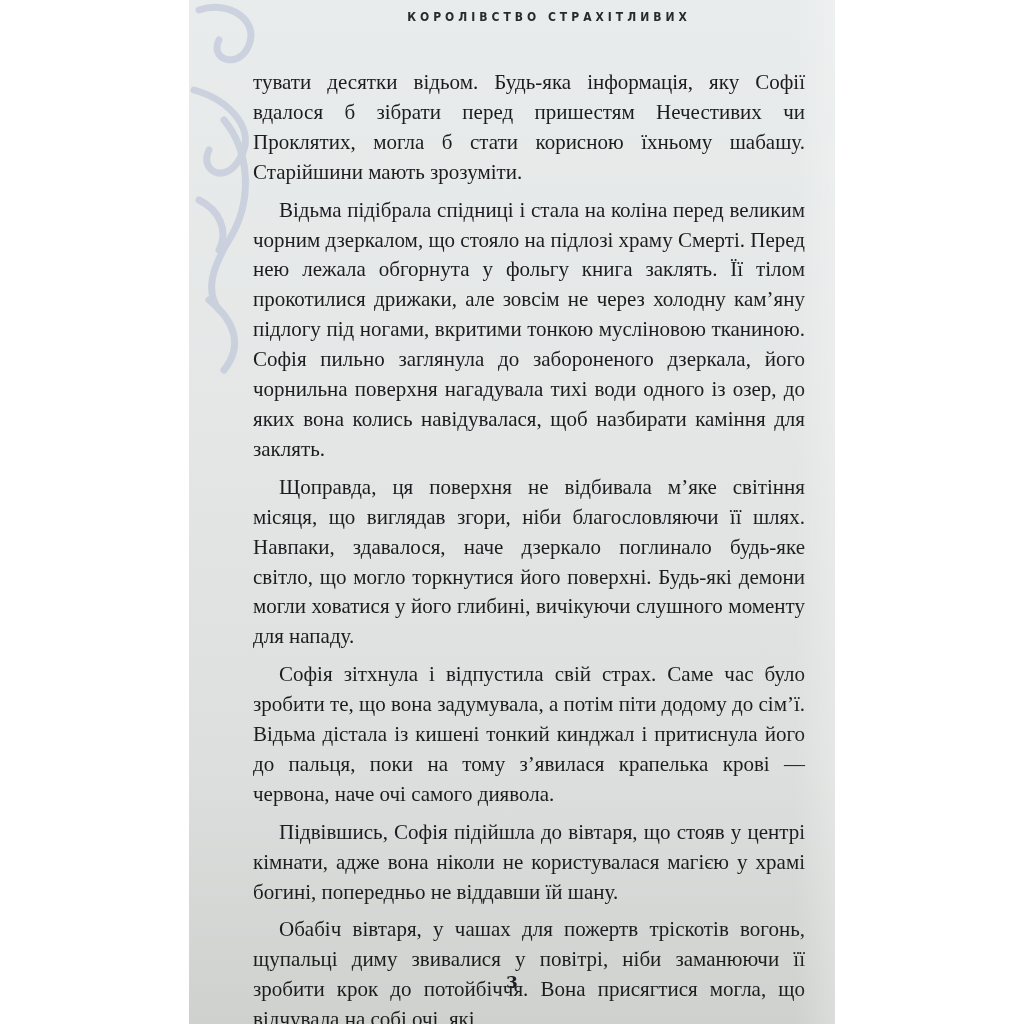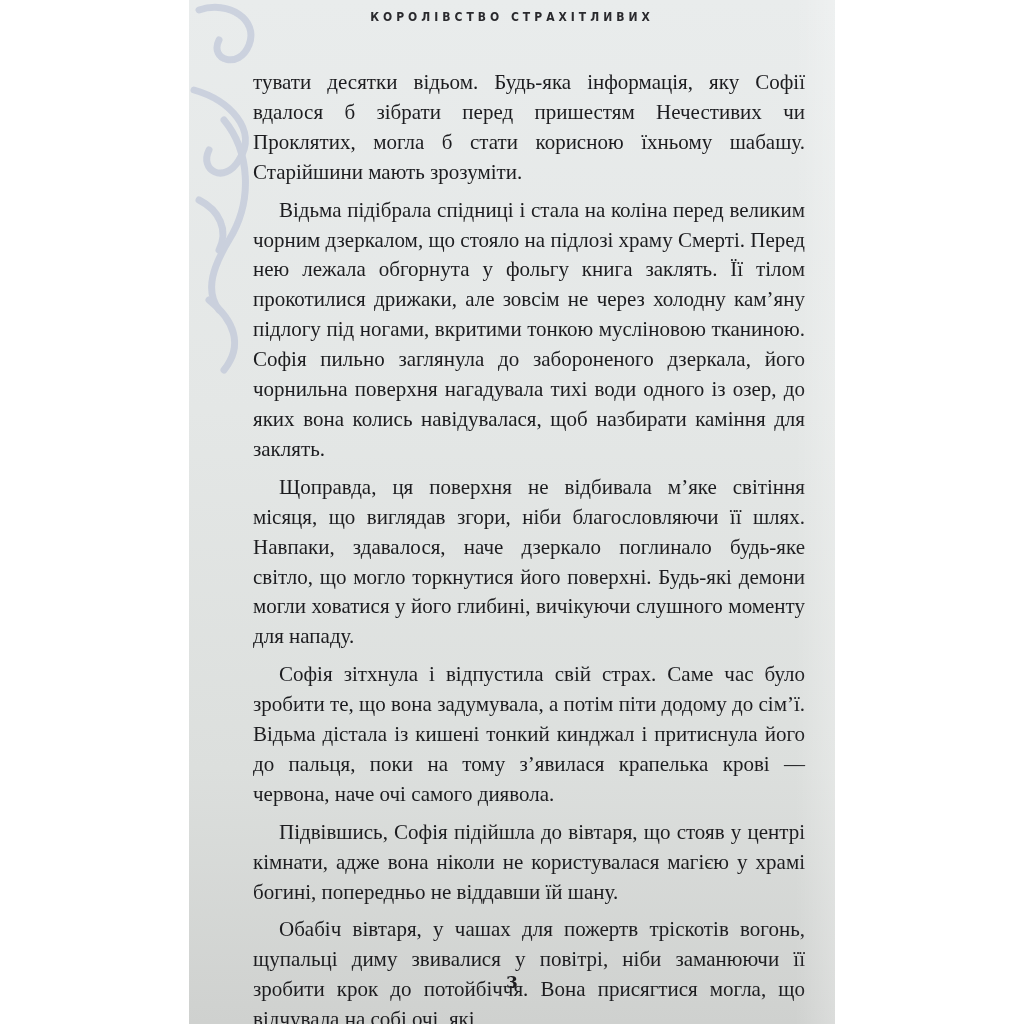--- a/index.html
+++ b/index.html
@@ -40,20 +40,21 @@
       left: 0;
       width: 646px;
       top: 10px;
       text-align: center;
       font-family: "DejaVu Sans Condensed", "DejaVu Sans", sans-serif;
       font-size: 12px;
       font-weight: bold;
       letter-spacing: 4px;
       color: #2a2a2e;
       text-transform: uppercase;
+      padding-left: 37px;
     }
     .text-block {
       position: absolute;
       left: 64px;
       top: 68px;
       width: 552px;
       font-family: "Liberation Serif", "DejaVu Serif", serif;
       font-size: 21px;
       line-height: 29.9px;
       color: #1c1c1f;

